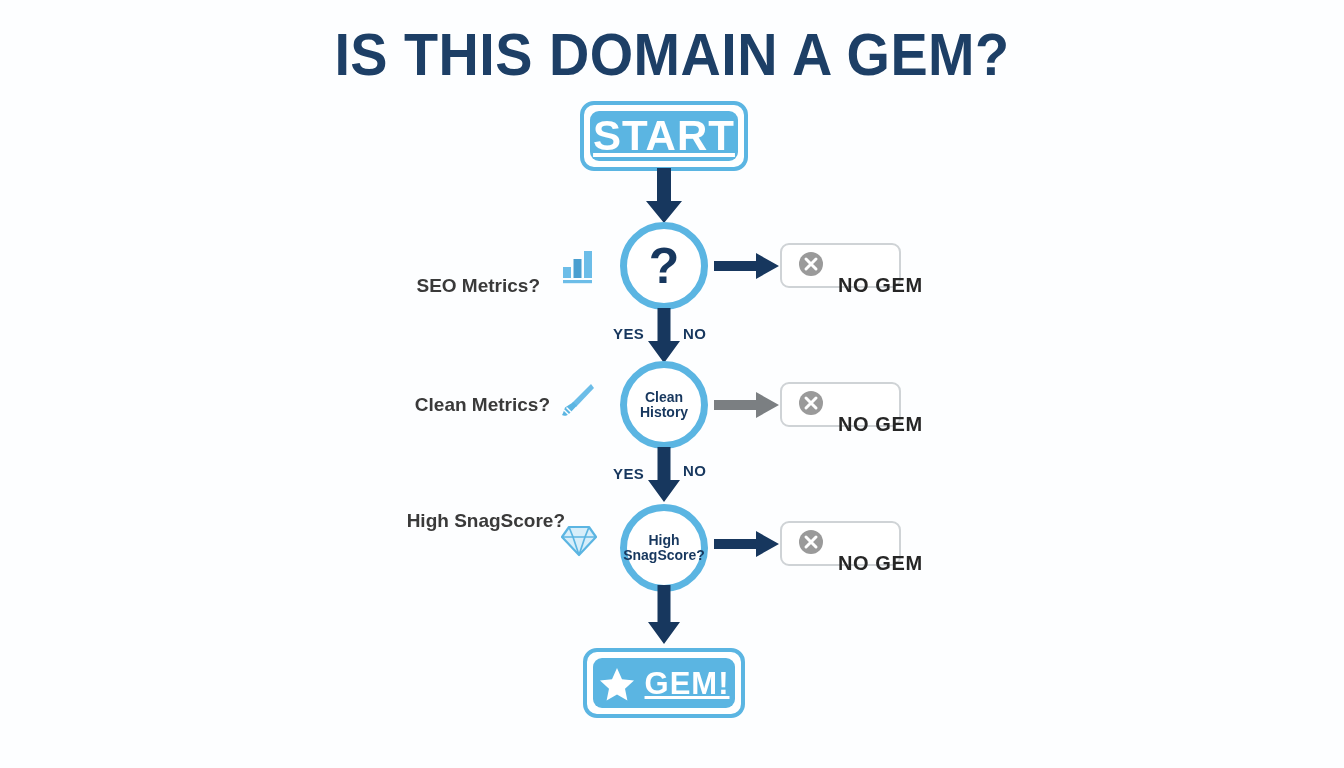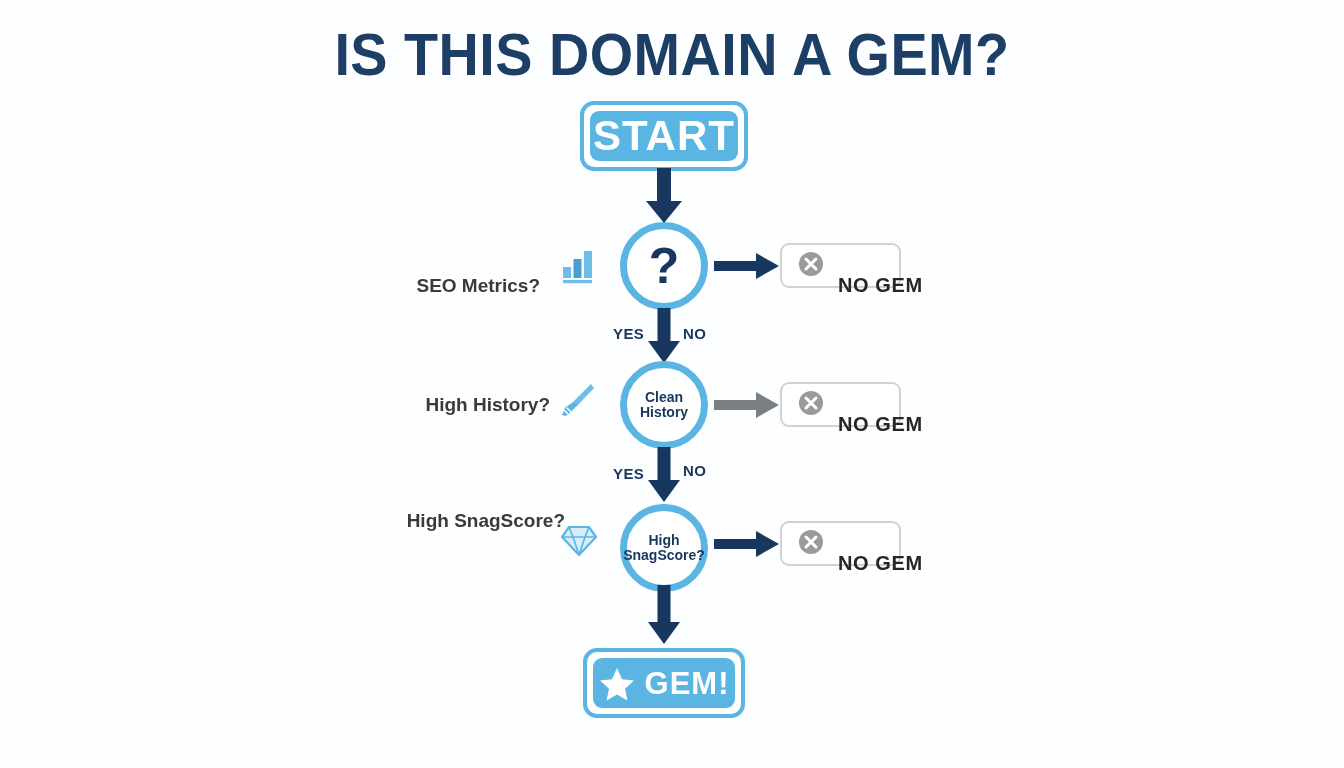--- a/index.html
+++ b/index.html
@@ -58,20 +58,21 @@
     justify-content: center;
     box-sizing: border-box;
   }
   .pill-label {
     color: #ffffff;
     font-weight: bold;
     font-size: 42px;
     letter-spacing: 1px;
     line-height: 1;
     white-space: nowrap;
+    text-decoration: underline;
   }
   .pill-gem-label {
     font-size: 31px;
   }
   .star-icon {
     display: inline-block;
     margin-right: 10px;
     position: relative;
     top: 3px;
   }
@@ -197,21 +198,21 @@
     <span class="nogem-label">NO GEM</span>
   </div>
 
   <div class="edge-label" style="left:613px; top:325px;">YES</div>
   <div class="edge-label" style="left:683px; top:325px;">NO</div>
 
   <svg class="arrow" style="left:646px; top:308px;" width="36" height="56" viewBox="0 0 36 56">
     <path d="M11.5 0 H24.5 V33 H34 L18 55 L2 33 H11.5 Z" fill="#17375e"></path>
   </svg>
 
-  <div class="row-label" style="left:330px; top:394px; width:220px;">High History?</div>
+  <div class="row-label" style="left:330px; top:394px; width:220px;">Clean Metrics?</div>
 
   <span class="row-icon" style="left:560px; top:382px;">
     <svg width="36" height="38" viewBox="0 0 36 38">
       <path d="M31 2 L34 6 L16 25 L12 21 Z" fill="#6cbde8"></path>
       <path d="M13.5 20 L17 23.5 L10 31 C7 34 4 34.5 2 33 C3.5 30.5 4 28 5 25.5 Z" fill="#5bb5e2"></path>
       <path d="M4 28 L10 34" stroke="#ffffff" stroke-width="1.4"></path>
       <path d="M6.5 25.5 L12.5 31.5" stroke="#ffffff" stroke-width="1.4"></path>
     </svg>
   </span>
 

